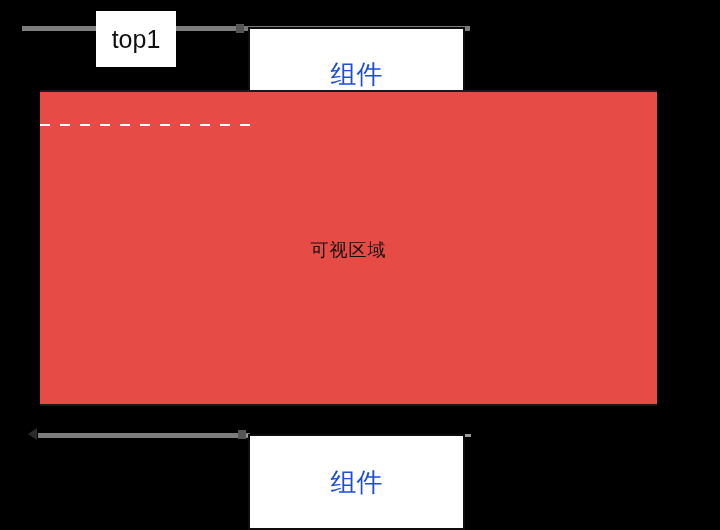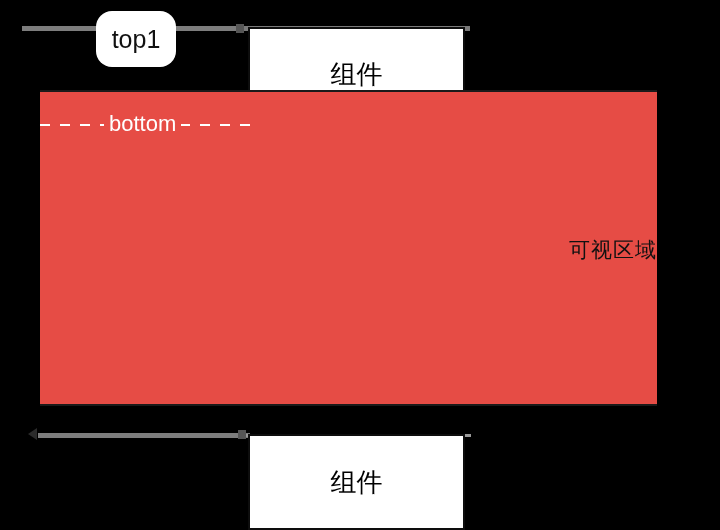--- a/index.html
+++ b/index.html
@@ -26,23 +26,23 @@
     background: #e64c45;
     box-sizing: border-box;
     border-top: 2px solid #1a1a1a;
     border-bottom: 2px solid #1a1a1a;
   }
   .viewport-label {
     position: absolute;
     left: 0;
     right: 0;
     top: 142px;
-    text-align: right;
+    text-align: center;
     color: #111111;
-    font-size: 21px;
+    font-size: 18px;
     line-height: 32px;
     letter-spacing: 1px;
   }
 
   
   .bottom-guide {
     position: absolute;
     left: 40px;
     top: 124px;
     width: 215px;
@@ -97,35 +97,34 @@
   
   .chip {
     position: absolute;
     background: #ffffff;
     color: #111111;
     display: flex;
     align-items: center;
     justify-content: center;
     font-size: 25px;
     line-height: 30px;
-    border-radius: 16px;
   }
   .chip-top1 { left: 96px; top: 11px; width: 80px; height: 56px; }
   .chip-top2 { left: 97px; top: 411px; width: 100px; height: 59px; }
 
   
   .component-box {
     position: absolute;
     background: #ffffff;
     border: 2px solid #0d0d0d;
     box-sizing: border-box;
     display: flex;
     align-items: center;
     justify-content: center;
-    color: #000000;
+    color: #1d4ed8;
     font-size: 26px;
     line-height: 32px;
   }
   .component-top { left: 248px; top: 27px; width: 217px; height: 93px; }
   .component-bottom { left: 248px; top: 434px; width: 217px; height: 96px; }
 </style>
 </head>
 <body>
 
 <div id="stage">
@@ -140,21 +139,20 @@
 
   <div class="component-box component-top">
     <span>组件</span>
   </div>
 
   <div class="viewport">
     <div class="viewport-label">可视区域</div>
   </div>
 
   <div class="bottom-guide"></div>
-  <div class="bottom-label">bottom</div>
 
   <div class="arrow-left"></div>
   <div class="gray-line line-top2"></div>
   <div class="gray-line line-top2b"></div>
   <div class="arrow-cap cap-top2"></div>
 
 
   <div class="component-box component-bottom">
     <span>组件</span>
   </div>

